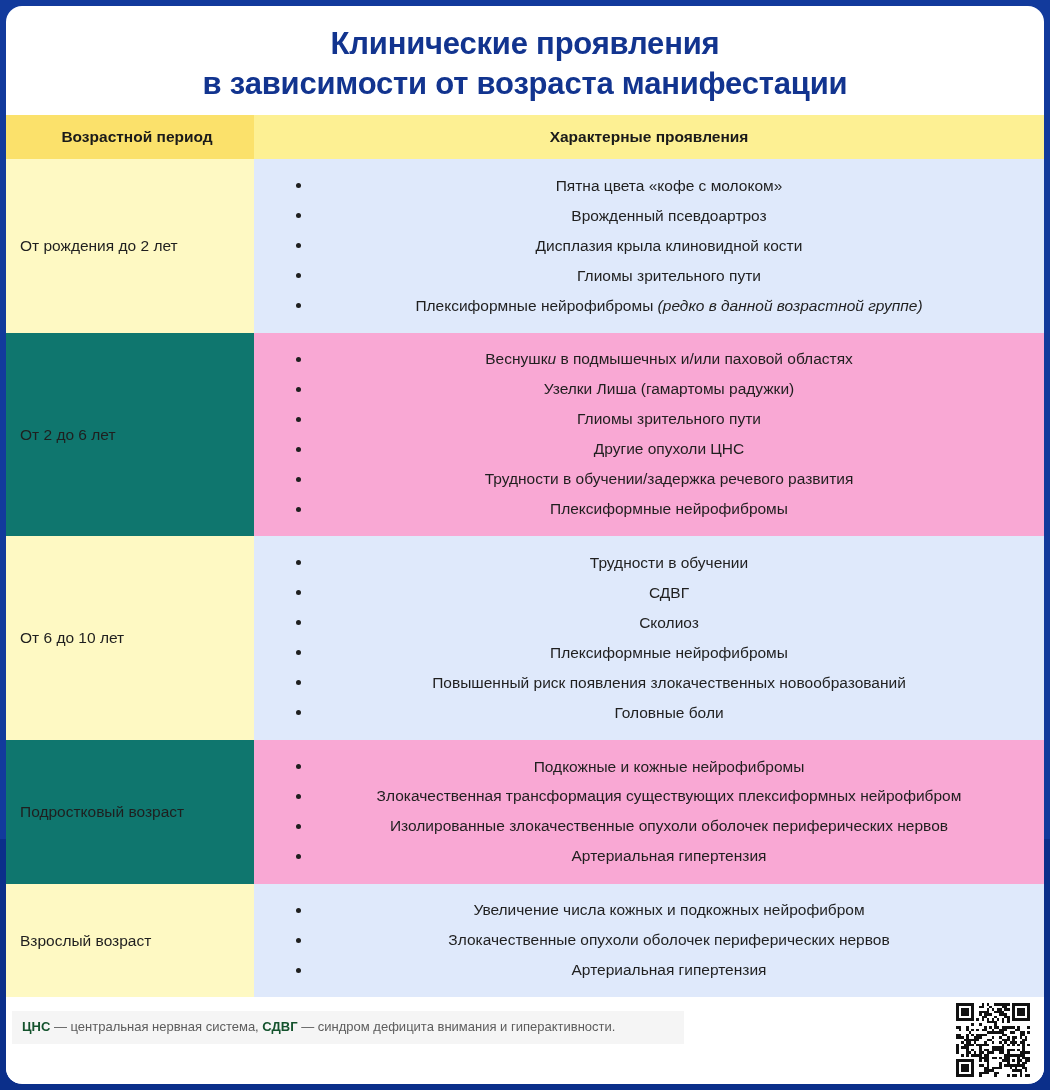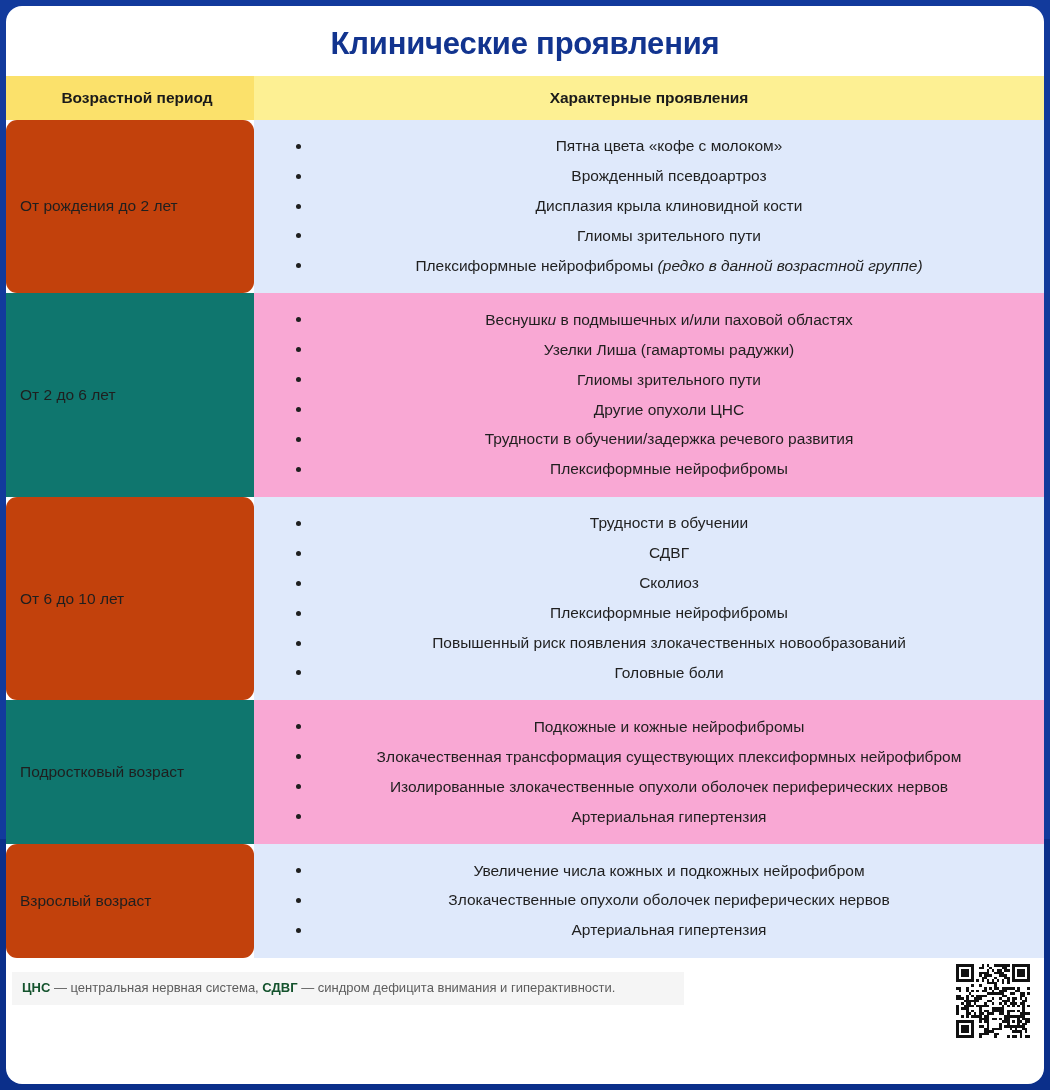--- a/index.html
+++ b/index.html
@@ -83,21 +83,21 @@
     font-size: 15.5px;
     color: #1f1f1f;
     padding-left: 14px !important;
     padding-right: 8px !important;
   }
   .cell-feat {
     padding: 12px 18px 12px 20px !important;
   }
 
   
-  tr.tint-blue .cell-age   { background: #c2410c; border-radius: 11px; }
+  tr.tint-blue .cell-age   { background: #fef9c3; }
   tr.tint-blue .cell-feat  { background: #dfe9fb; }
   tr.tint-gray .cell-age   { background: #0f766e; }
   tr.tint-gray .cell-feat  { background: #f9a8d4; }
 
   ul.feat-list {
     margin: 0;
     padding: 0 0 0 22px;
     list-style: none;
     text-align: center;
   }
@@ -154,20 +154,21 @@
   .qr svg { display: block; }
 </style>
 </head>
 <body>
 
 <div id="frame">
   <div id="card">
 
     <div class="title-block">
       <div class="title-line">Клинические проявления</div>
+      <div class="title-line">в зависимости от возраста манифестации</div>
     </div>
 
     <table class="tbl">
       <colgroup>
         <col class="c-age">
           <col class="c-feat">
       </colgroup>
       <thead>
         <tr>
           <th class="hdr-age">Возрастной период</th>

